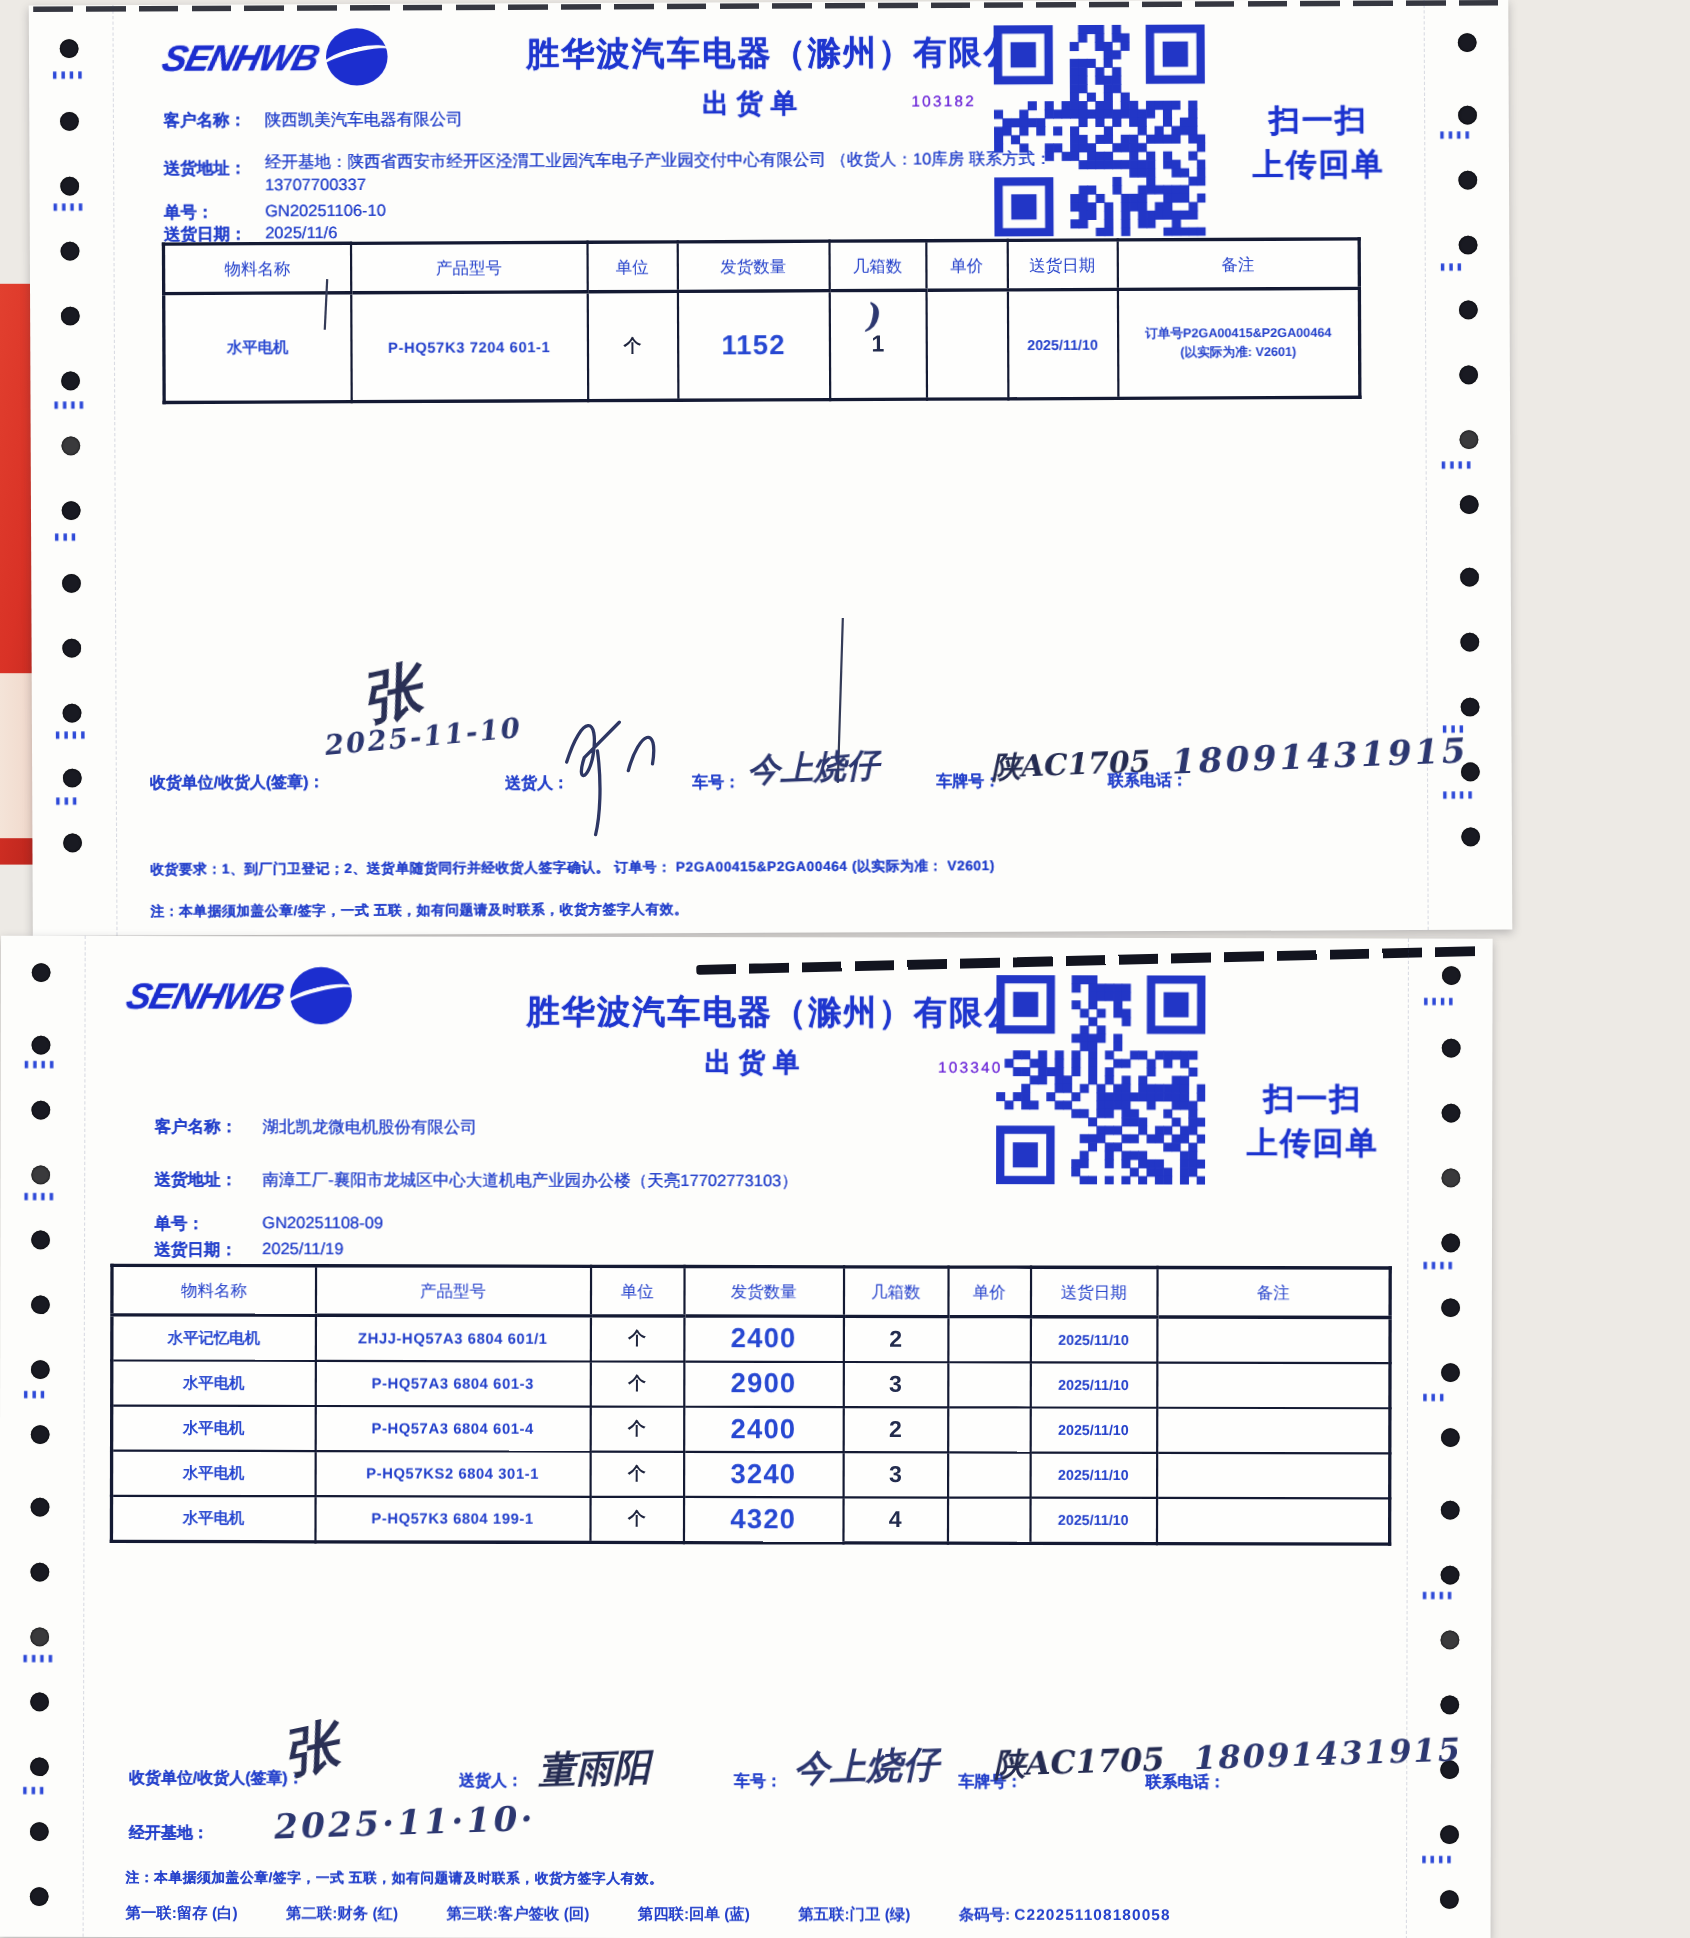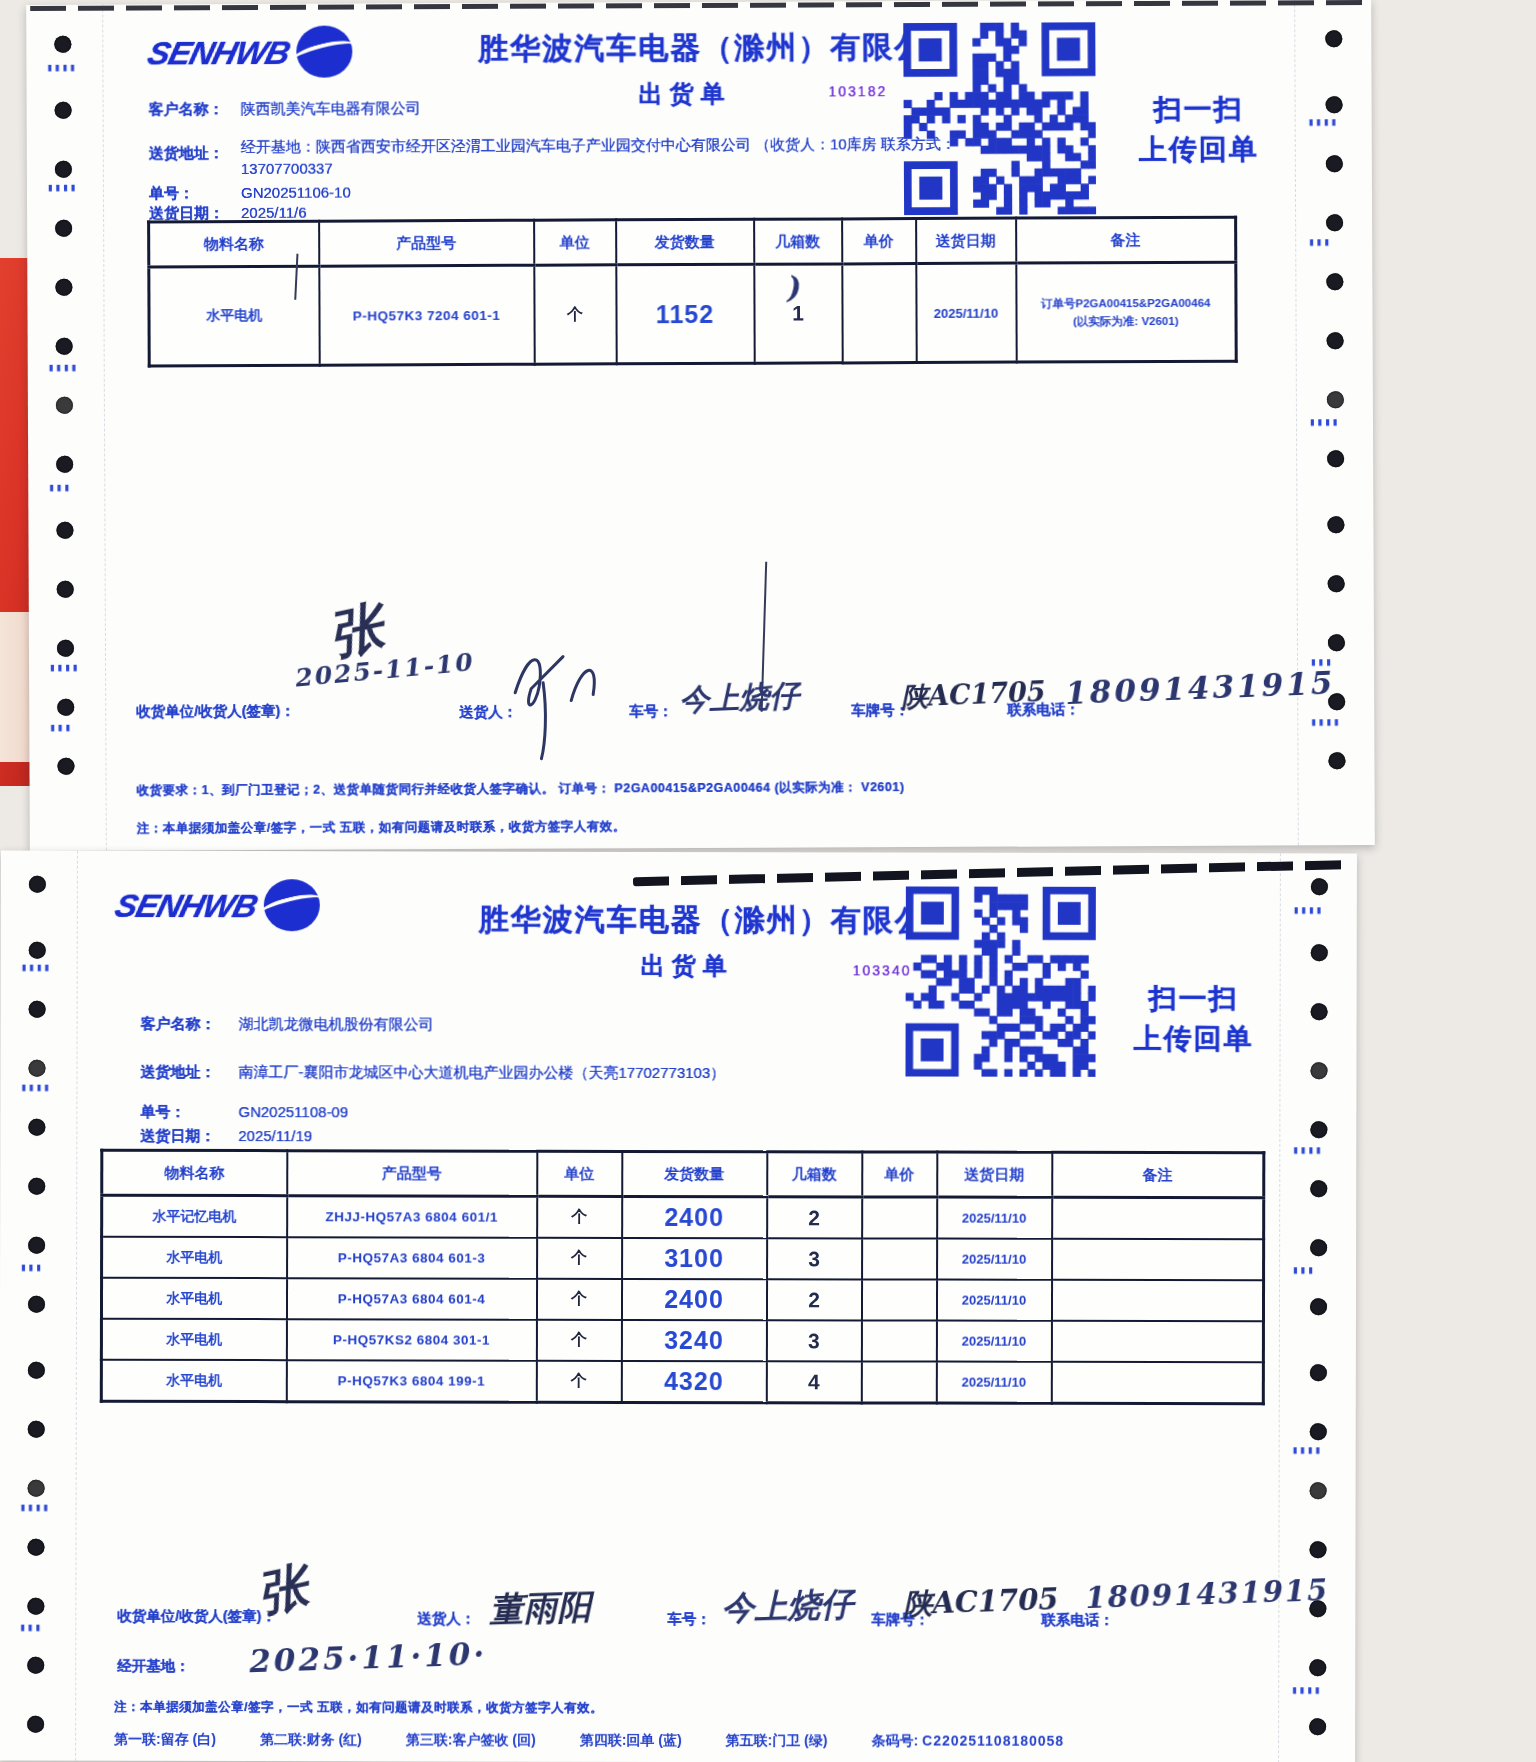--- a/index.html
+++ b/index.html
@@ -43,21 +43,21 @@
   .scan{position:absolute;text-align:center;font-size:28px;font-weight:900;color:#1c34cf;
     line-height:40px;letter-spacing:2px;filter:blur(.3px);text-shadow:0 0 1px #1c34cf;}
   .qr{position:absolute;filter:blur(.3px);}
   .fl{font-size:15px;font-weight:bold;}
   .fv{font-size:15px;}
   
   table.sheet{position:absolute;border-collapse:collapse;table-layout:fixed;
     border:3px solid #141a33;background:#fefefd;}
   table.sheet th,table.sheet td{border:2px solid #141a33;text-align:center;vertical-align:middle;
     overflow:hidden;padding:0 2px;}
-  table.sheet th{font-size:15px;font-weight:bold;color:#2340cb;filter:blur(.35px);height:42px;
+  table.sheet th{font-size:15px;font-weight:normal;color:#2340cb;filter:blur(.35px);height:42px;
     border-bottom:3px solid #141a33;}
   #paper-top table.sheet td{height:96px;}
   #paper-bottom table.sheet td{height:39px;}
   td.c0{font-size:14px;font-weight:bold;color:#2747d0;filter:blur(.45px);}
   td.c1{font-size:13.5px;font-weight:bold;color:#2340cb;filter:blur(.4px);letter-spacing:.5px;}
   td.c2{font-size:16px;color:#20263f;font-weight:bold;}
   td.c3{font-size:25px;font-weight:bold;color:#2748d2;letter-spacing:1px;filter:blur(.25px);}
   td.c4{font-size:21px;font-weight:bold;color:#232c4e;}
   td.c5{font-size:13px;color:#2340cb;}
   td.c6{font-size:13px;font-weight:bold;color:#2340cb;filter:blur(.5px);}
@@ -743,21 +743,21 @@
           <td class="c3">2400</td>
           <td class="c4">2</td>
           <td class="c5"></td>
           <td class="c6">2025/11/10</td>
           <td class="c7"></td>
         </tr>
         <tr>
           <td class="c0">水平电机</td>
           <td class="c1">P-HQ57A3 6804 601-3</td>
           <td class="c2">个</td>
-          <td class="c3">3100</td>
+          <td class="c3">2900</td>
           <td class="c4">3</td>
           <td class="c5"></td>
           <td class="c6">2025/11/10</td>
           <td class="c7"></td>
         </tr>
         <tr>
           <td class="c0">水平电机</td>
           <td class="c1">P-HQ57A3 6804 601-4</td>
           <td class="c2">个</td>
           <td class="c3">2400</td>

